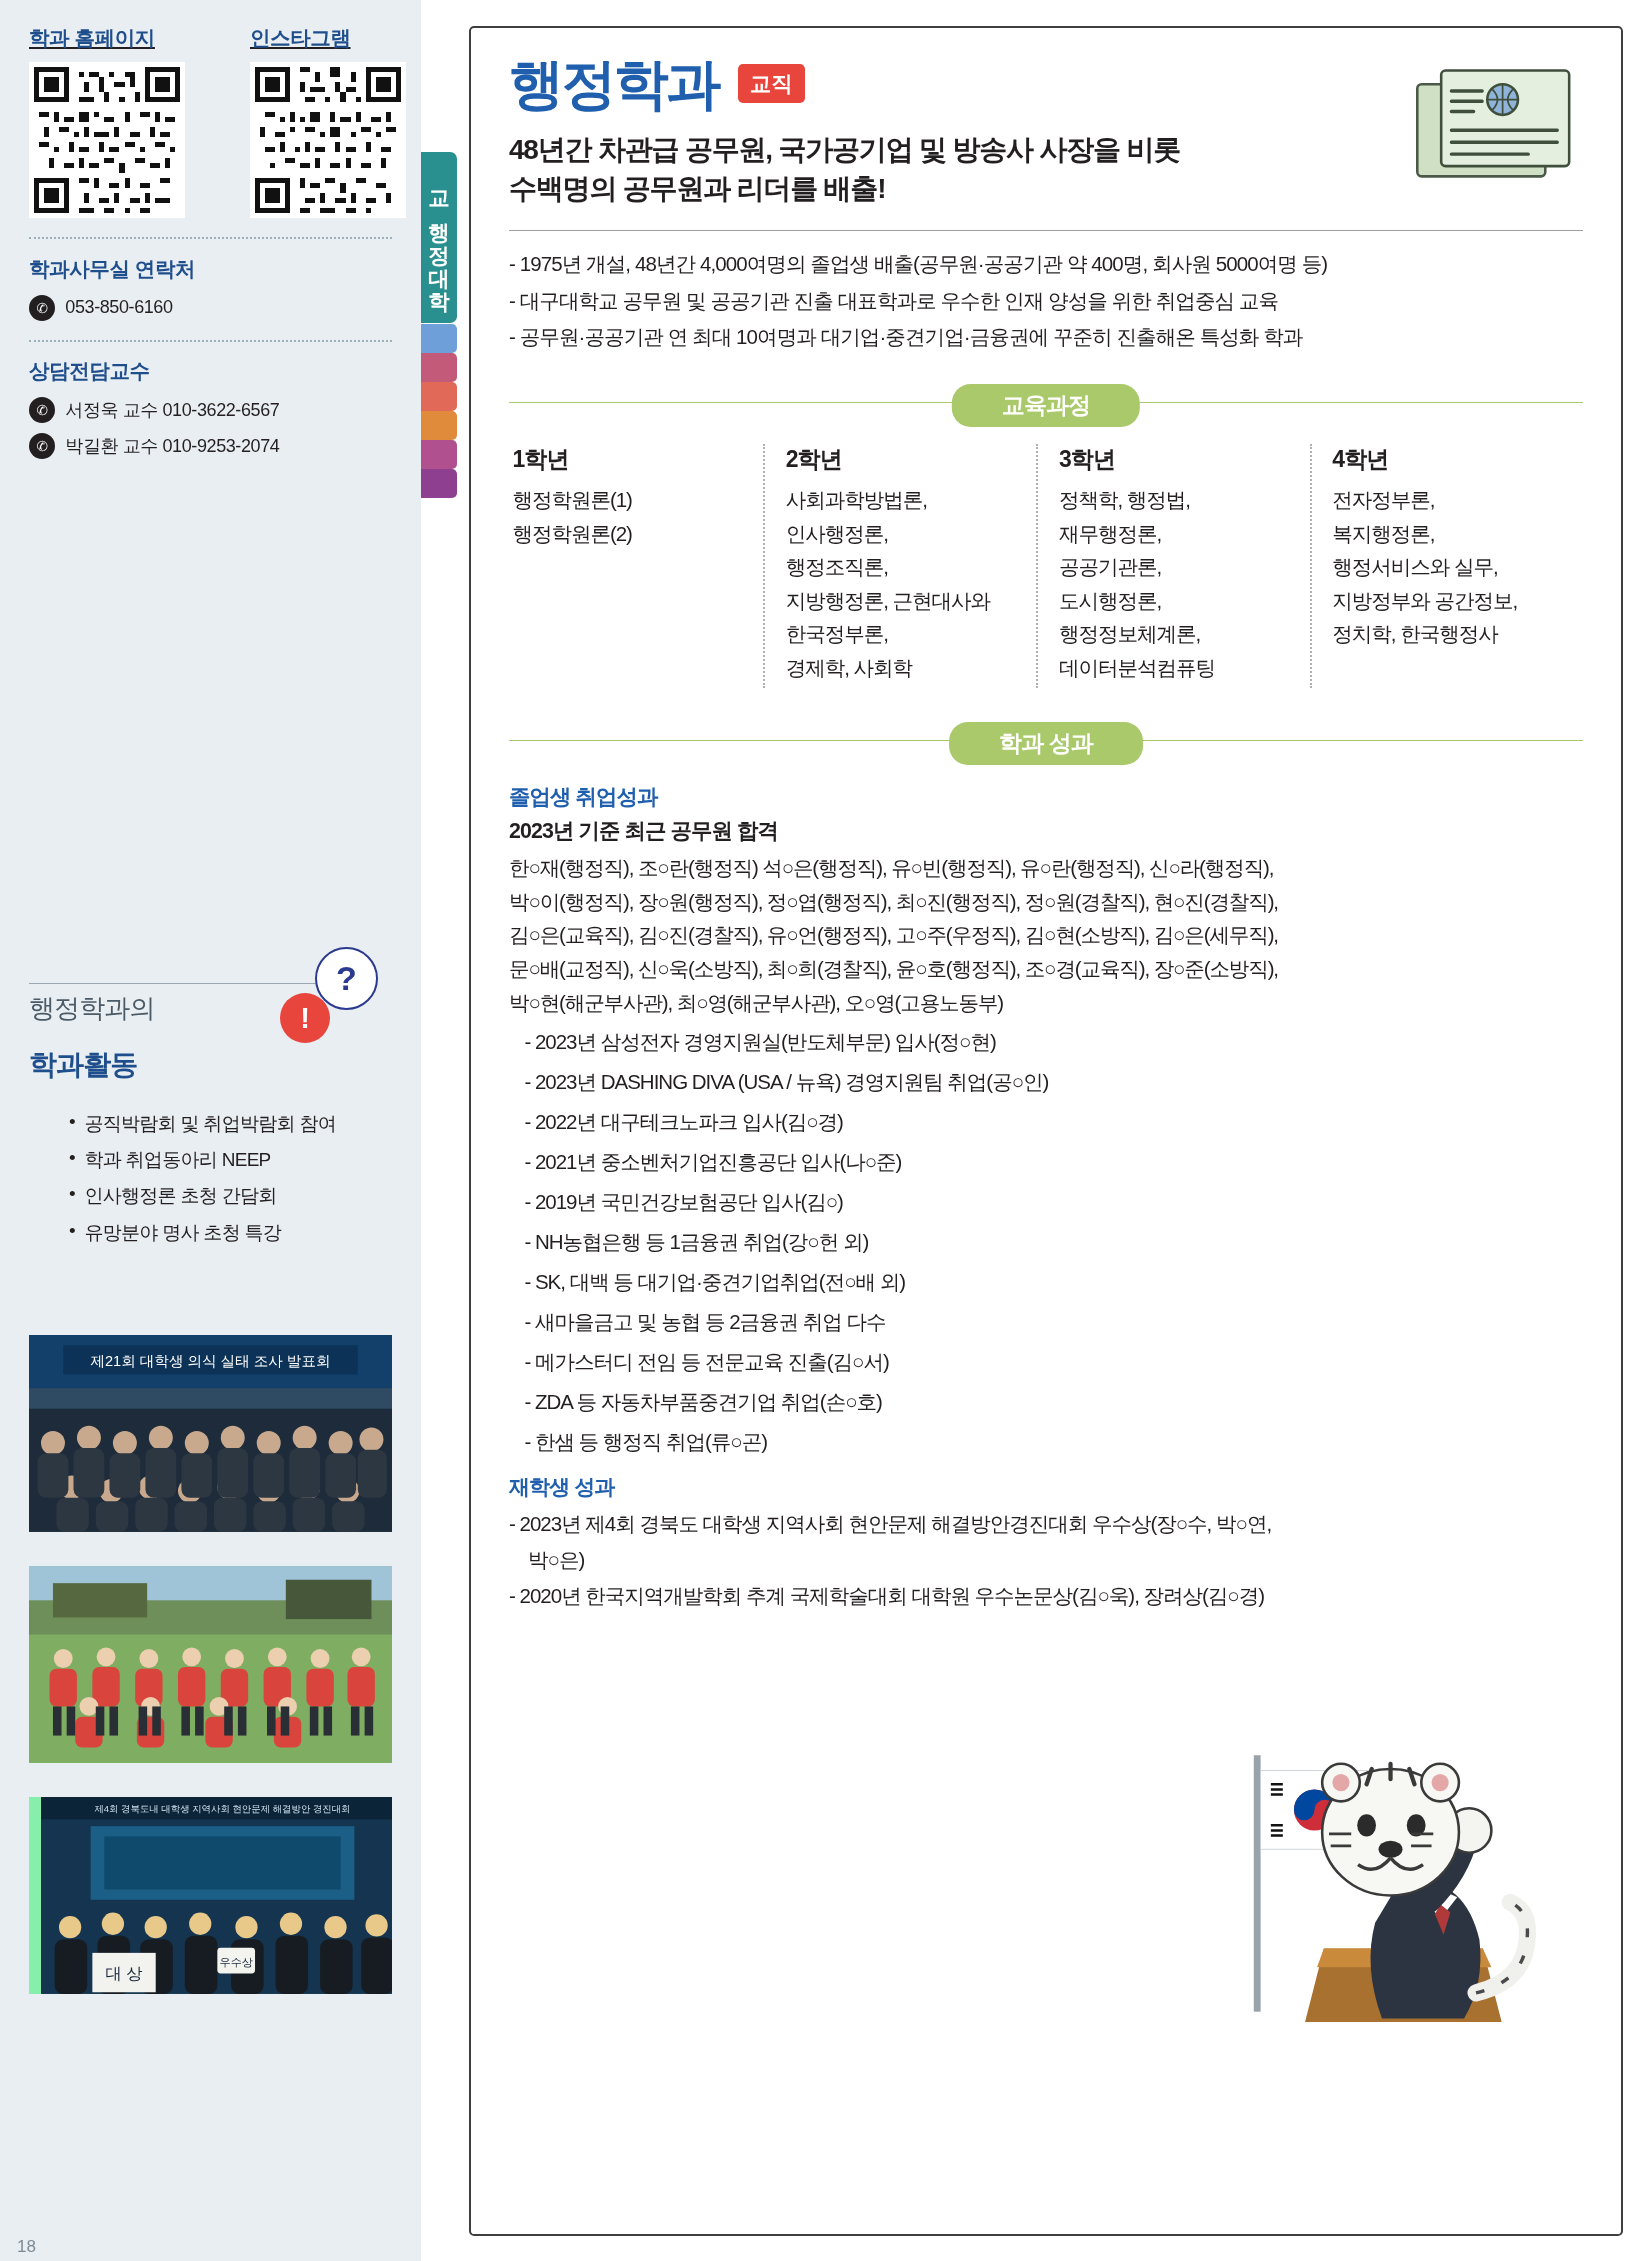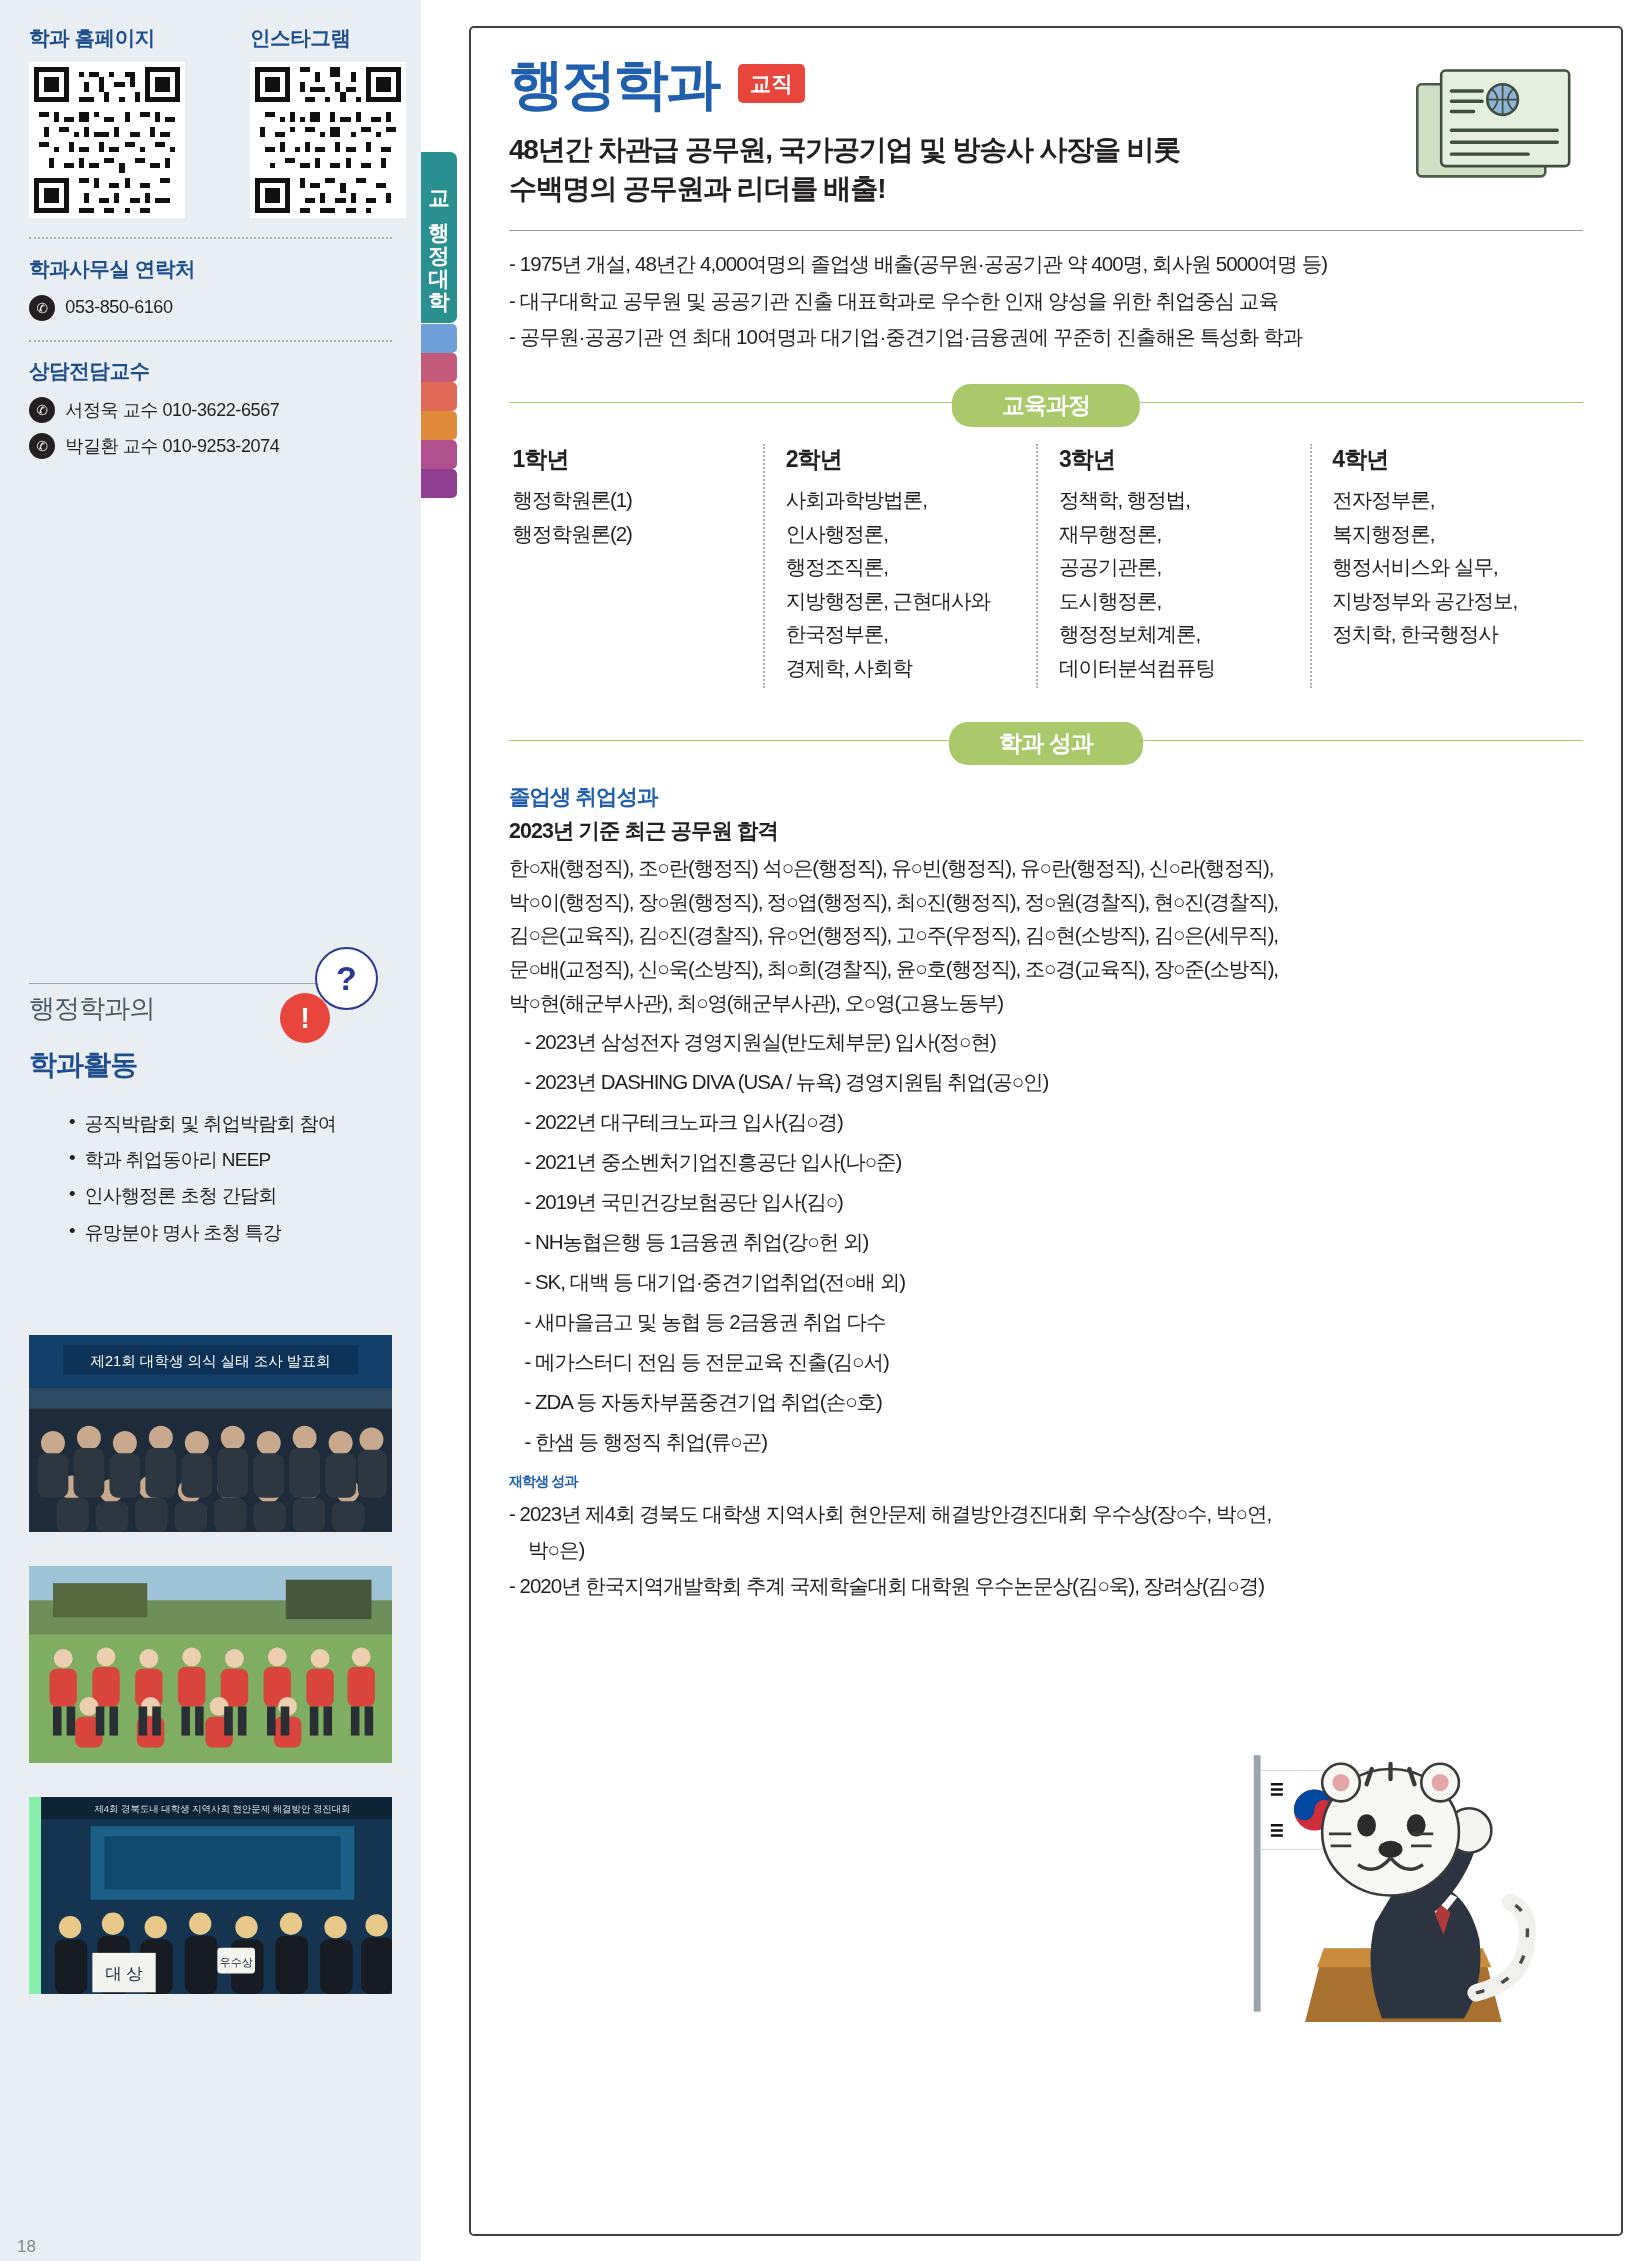--- a/index.html
+++ b/index.html
@@ -13,21 +13,21 @@
     overflow:hidden;
   }
   .page { position:absolute; inset:0; }
 
   
   .sidebar {
     position:absolute; left:0; top:0; width:421px; height:2261px;
     background:#e9eef2;
   }
   .side-pad { padding:24px 29px 0 29px; }
-  .qr-head { display:flex; gap:65px; }
+  .qr-head { display:flex; gap:65px;text-decoration:underline; }
   .qr-block { width:163px; }
   .qr-title {
     color:#1f4e8c; font-weight:bold; font-size:20.5px; letter-spacing:-0.4px;
     margin-bottom:10.3px;
   }
   .qr-img {
     width:156px; height:156px; background:#ffffff; padding:5.1px;
   }
   .qr-canvas { width:100%; height:100%; display:block; }
   .dotline {
@@ -139,21 +139,21 @@
   .cur-col + .cur-col { border-left:2.6px dotted #b0b0b0; padding-left:20.5px; }
   .cur-year { font-weight:bold; font-size:23px; margin-bottom:12px; letter-spacing:-0.9px; }
   .cur-col p { margin:0 0 6.8px 0; font-size:20.5px; letter-spacing:-1px; line-height:1.3; }
 
   
   .ach-h { font-weight:bold; font-size:21.4px; color:#1f5fae; letter-spacing:-0.9px; margin-bottom:5.1px; }
   .ach-h2 { font-weight:bold; font-size:21.4px; color:#231f20; letter-spacing:-0.9px; margin-bottom:8.6px; }
   .names p { margin:0 0 6.8px 0; font-size:20.5px; letter-spacing:-1.1px; line-height:1.32; }
   .dash-list { margin-top:12px; }
   .dash-list p { margin:0 0 12px 0; font-size:20.5px; letter-spacing:-1px; padding-left:15.4px; }
-  .stu-h { font-weight:bold; font-size:14px; color:#1f5fae; letter-spacing:-0.9px; margin:17px 0 8.6px 0; }
+  .stu-h { font-weight:bold; font-size:21px; color:#1f5fae; letter-spacing:-0.9px; margin:17px 0 8.6px 0; }
   .stu-list p { margin:0 0 8.6px 0; font-size:20.5px; letter-spacing:-1px; line-height:1.35; }
   .indent { padding-left:19px; }
 
   
   .mascot { position:absolute; right:39px; bottom:171px; width:359px; height:342px; }
 </style>
 </head>
 <body>
 
 <div class="page">

